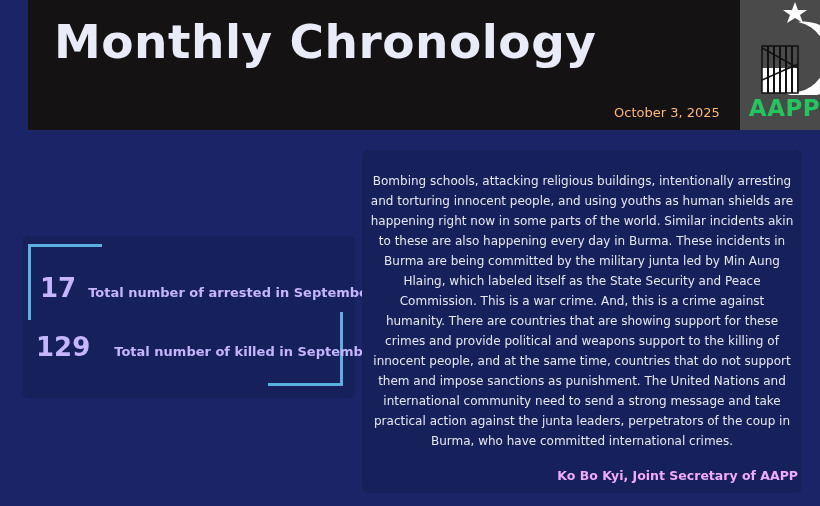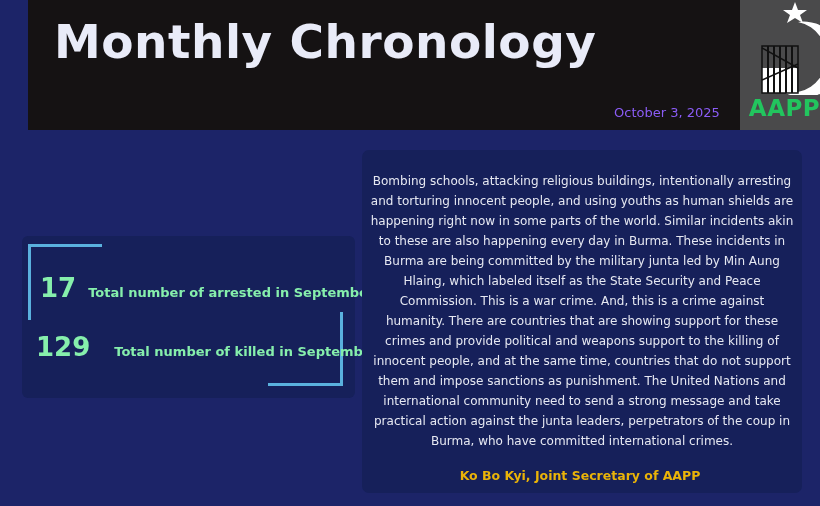--- a/index.html
+++ b/index.html
@@ -2,38 +2,38 @@
 <html><head>
   <meta charset="utf-8">
   <style>
     * { margin: 0; padding: 0; box-sizing: border-box; }
     html, body { width: 820px; height: 506px; overflow: hidden; }
     body { background: #1c2468; font-family: "Liberation Sans", sans-serif; position: relative; }
 
     .header { position: absolute; left: 0; top: 0; width: 820px; height: 130px; background: #151213; margin-left: 28px; }
     .title { position: absolute; left: 26px; top: 14px; font-family: "DejaVu Sans", sans-serif; font-weight: bold; font-size: 47px; color: #e9ebf8; letter-spacing: 0.5px; }
     .subtitle { position: absolute; left: 107px; top: 90px; font-family: "DejaVu Sans", sans-serif; font-weight: bold; font-size: 16px; color: #e9ebf8; }
-    .date { position: absolute; left: 586px; top: 105px; font-family: "DejaVu Sans", sans-serif; font-size: 13px; color: #8b5cf6; }
+    .date { position: absolute; left: 586px; top: 105px; font-family: "DejaVu Sans", sans-serif; font-size: 13px; color: #fdba74; }
 
     .logo { position: absolute; left: 712px; top: 0; width: 108px; height: 130px; background: #4a4a4b; }
     .logo-text { position: absolute; left: 0; width: 89px; top: 95px; text-align: center; font-family: "DejaVu Sans", sans-serif; font-weight: bold; font-size: 23px; color: #22c55e; letter-spacing: 0.5px; }
 
     .stats-card { position: absolute; left: 22px; top: 236px; width: 333px; height: 162px; background: #16205a; border-radius: 6px; }
     .bracket-tl { position: absolute; left: 28px; top: 244px; width: 74px; height: 76px; border-top: 3px solid #5ab1de; border-left: 3px solid #5ab1de; }
     .bracket-br { position: absolute; left: 268px; top: 312px; width: 75px; height: 74px; border-bottom: 3px solid #5ab1de; border-right: 3px solid #5ab1de; }
-    .stat { position: absolute; display: flex; align-items: baseline; color: #86efac; font-family: "DejaVu Sans", sans-serif; font-weight: bold; white-space: nowrap; }
+    .stat { position: absolute; display: flex; align-items: baseline; color: #c4b5fd; font-family: "DejaVu Sans", sans-serif; font-weight: bold; white-space: nowrap; }
     .stat-num { font-size: 26px; }
     .stat-label { font-size: 13px; margin-left: 12px; }
     .stat1 { left: 40px; top: 273px; }
     .stat2 { left: 36px; top: 332px; }
     .stat2 .stat-label { margin-left: 24px; }
 
     .quote-card { position: absolute; left: 362px; top: 150px; width: 440px; height: 343px; background: #16205a; border-radius: 7px; padding: 4px 8px 0 8px; }
     .quote-text { font-family: "DejaVu Sans", sans-serif; font-size: 12px; line-height: 20px; color: #e6e8f2; text-align: center; margin-top: 17px; }
-    .quote-author { position: absolute; left: 0; width: 436px; top: 318px; text-align: center; font-family: "DejaVu Sans", sans-serif; font-weight: bold; font-size: 12.5px; color: #eab308; }
+    .quote-author { position: absolute; left: 0; width: 436px; top: 318px; text-align: right; font-family: "DejaVu Sans", sans-serif; font-weight: bold; font-size: 12.5px; color: #f0abfc; }
   </style>
 </head>
 <body>
 
 <div class="header">
   <div class="title">Monthly Chronology</div>
   <div class="date">October 3, 2025</div>
 
   <div class="logo">
     <svg width="108" height="95" viewBox="0 0 108 95" style="position:absolute;left:0;top:0;">

